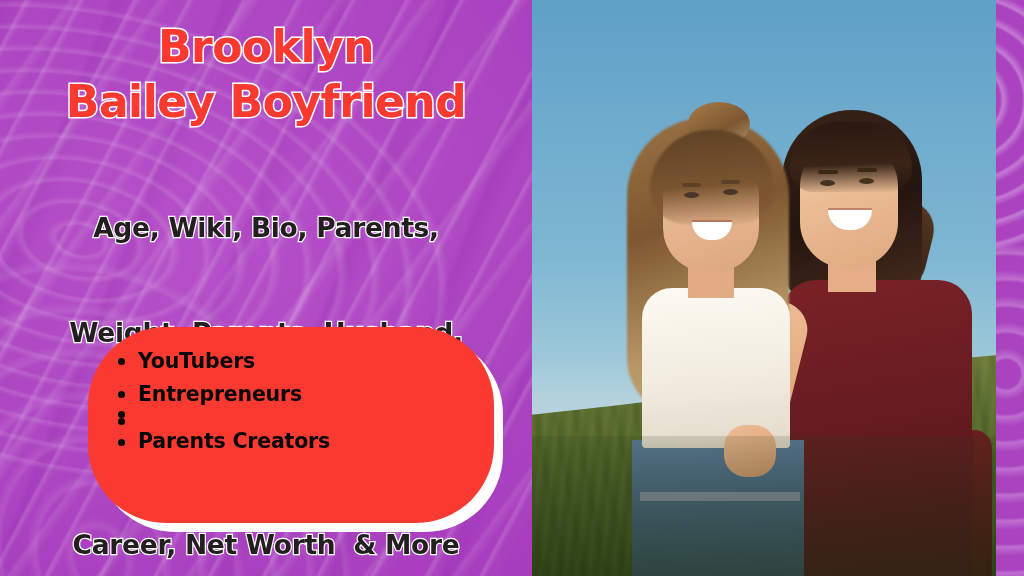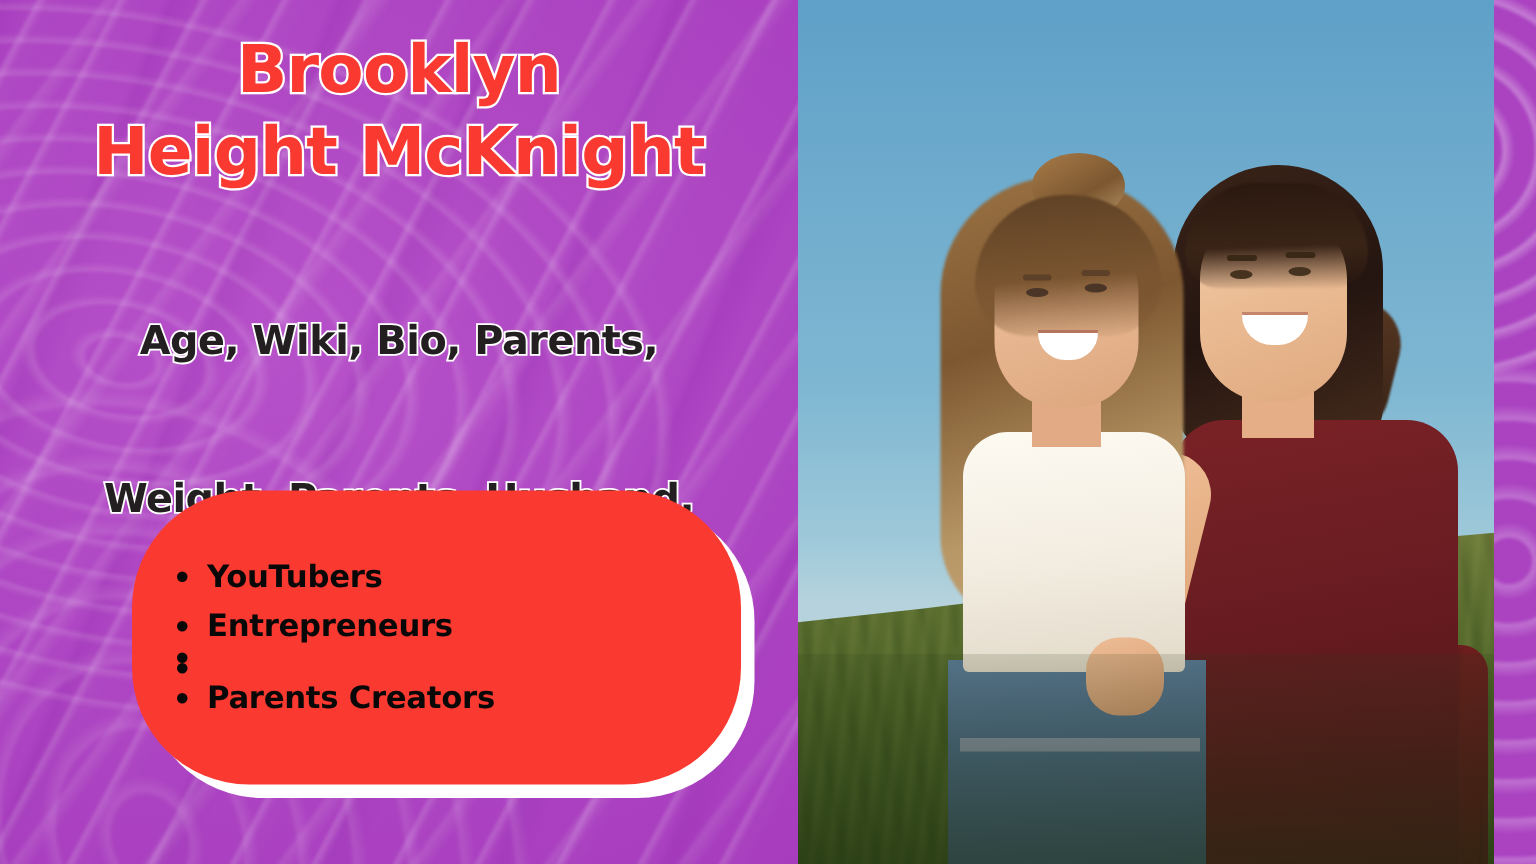--- a/index.html
+++ b/index.html
@@ -141,21 +141,21 @@
     background:#ffffff;
     border-radius:78px;
   }
   .card{
     position:absolute;
     left:0; top:0;
     width:406px; height:196px;
     background:#fa3a31;
     border-radius:78px;
     padding:18px 24px 18px 30px;
-    display:flex; flex-direction:column; justify-content:center;
+    display:flex; flex-direction:column; justify-content:flex-start;
   }
   .bullet-list{ list-style:none; }
   .bullet-item{
     display:flex; align-items:center;
     font-family:"DejaVu Sans", sans-serif;
     font-weight:bold;
     font-size:20.5px;
     line-height:1.62;
     color:#080808;
     letter-spacing:-0.2px;
@@ -317,27 +317,28 @@
 
   <div class="bg-base"></div>
   <div class="bg-streaks"></div>
   <div class="bg-swirl-a"></div>
   <div class="bg-swirl-b"></div>
 
   <div class="left-col">
 
     <div class="title">
       <div>Brooklyn</div>
-      <div>Height McKnight</div>
+      <div>Bailey Boyfriend</div>
     </div>
 
     <div class="subtitle">
       <div>Age, Wiki, Bio, Parents,</div>
       <div>Weight, Parents, Husband,</div>
       <div>Boyfriend, Education,</div>
+      <div>Career, Net Worth  &amp; More</div>
     </div>
 
   </div>
 
   <div class="card-wrap">
     <div class="card-shadow"></div>
     <div class="card">
       <ul class="bullet-list">
         <li class="bullet-item">
           <span class="bullet-dot"></span>

